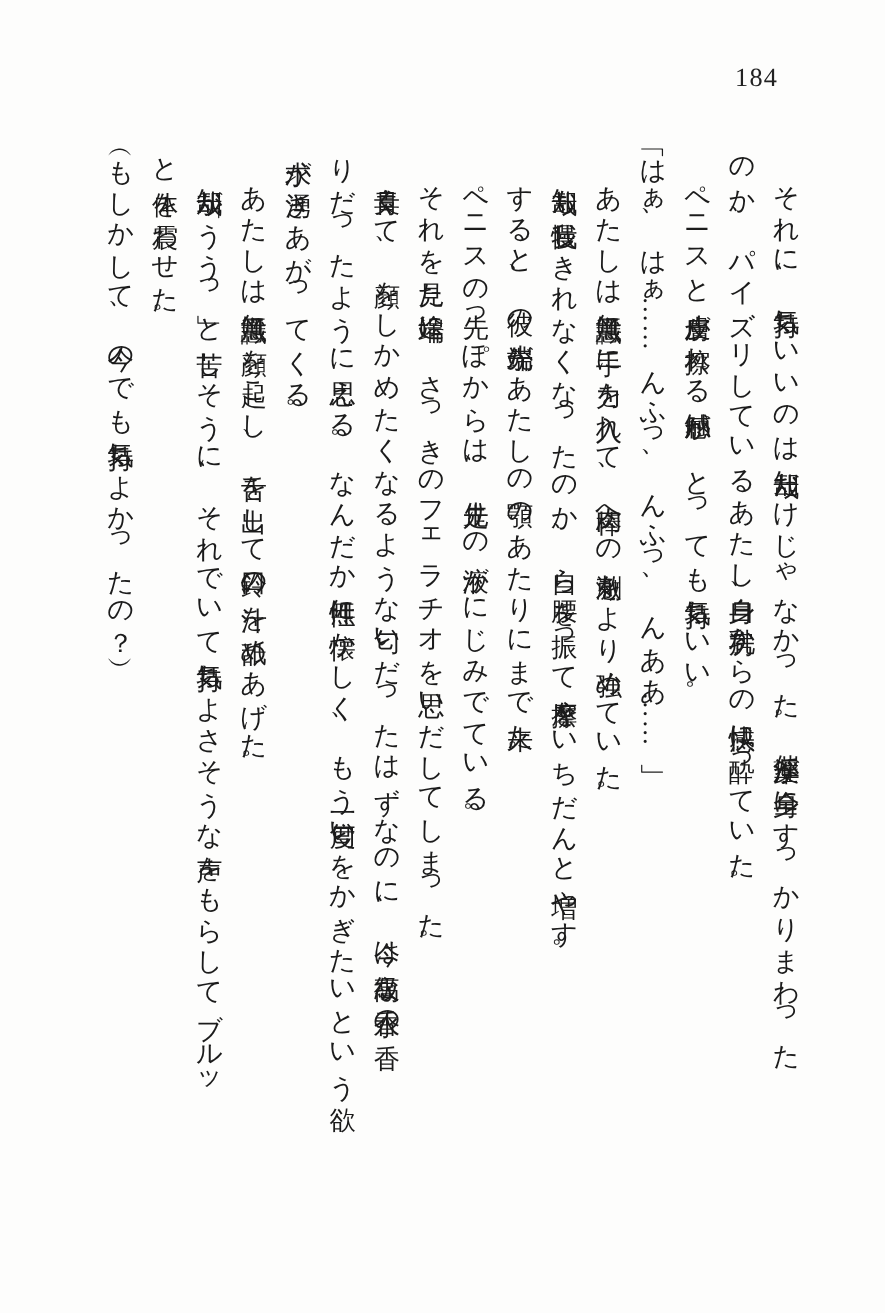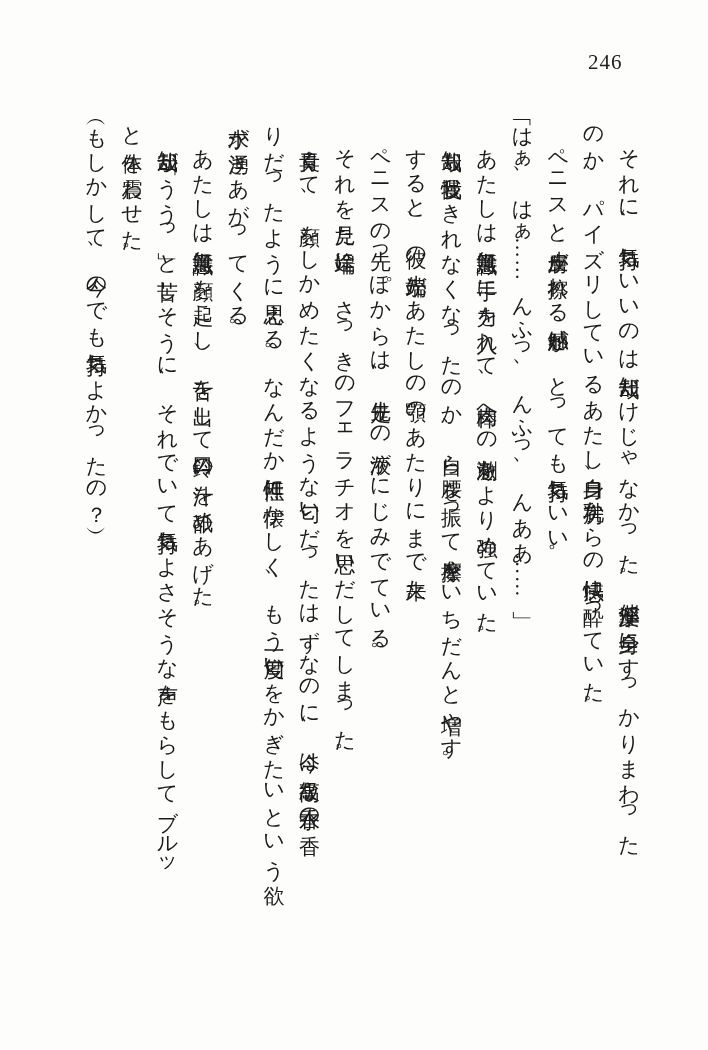--- a/index.html
+++ b/index.html
@@ -42,21 +42,21 @@
     white-space: nowrap;
   }
   .text-line.indent {
     text-indent: 22px;
   }
 </style>
 </head>
 <body>
 
 <div class="book-page">
-  <div class="page-number">246</div>
+  <div class="page-number">184</div>
   <div class="page-text">
     <p class="text-line indent">それに、気持ちいいのは知哉だけじゃなかった。催淫薬が全身にすっかりまわった</p>
     <p class="text-line">のか、パイズリしているあたし自身、乳房からの快感に酔っていた。</p>
     <p class="text-line indent">ペニスと皮膚が擦れる感触が、とっても気持ちいい。</p>
     <p class="text-line">「はぁ、はぁ……んふっ、んふっ、んああ……」</p>
     <p class="text-line indent">あたしは無意識に手に力を入れて、肉棒への刺激をより強めていた。</p>
     <p class="text-line indent">知哉も我慢しきれなくなったのか、自ら腰を振って摩擦をいちだんと増やす。</p>
     <p class="text-line indent">すると、彼の先端があたしの顎のあたりにまで来た。</p>
     <p class="text-line indent">ペニスの先っぽからは、先走りの液がにじみでている。</p>
     <p class="text-line indent">それを見た途端に、さっきのフェラチオを思いだしてしまった。</p>

